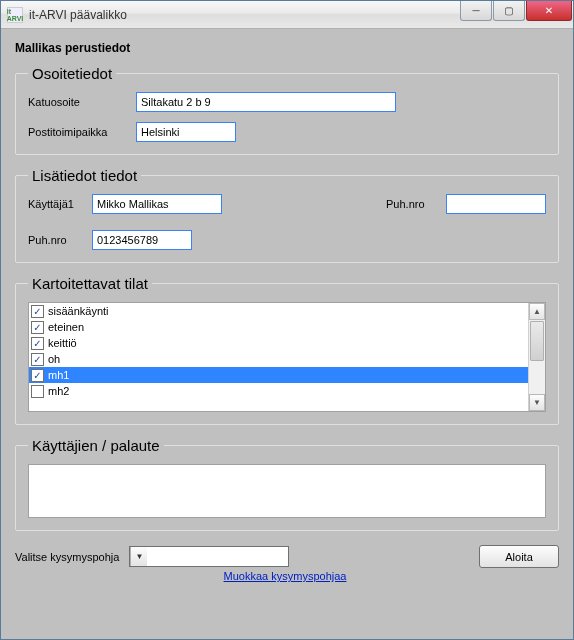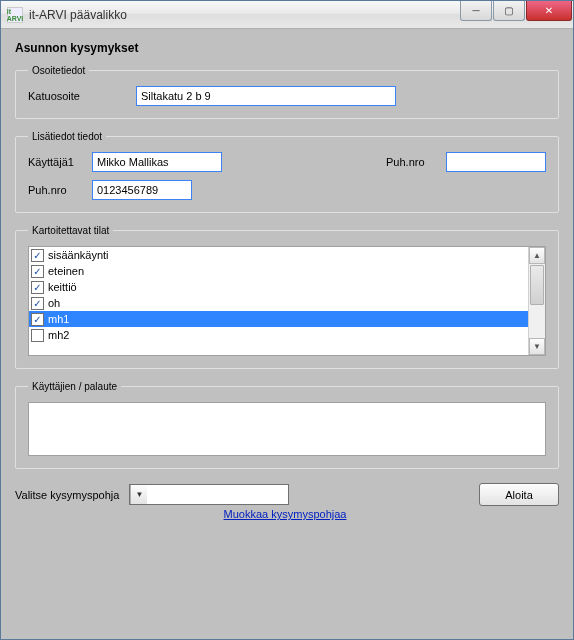--- a/index.html
+++ b/index.html
@@ -50,42 +50,42 @@
   .heading { font-weight: bold; font-size: 12px; margin-bottom: 10px; color: #000; }
 
   fieldset.group {
     border: 1px solid #e0e0e0;
     border-radius: 2px;
     padding: 10px 12px 12px 12px;
     margin: 0 0 12px 0;
     position: relative;
   }
   fieldset.group > legend {
-    font-size: 10px; color: #000;
+    font-size: 15px; color: #000;
     padding: 0 4px;
     background: #c0c0c0;
   }
 
   .row { display: flex; align-items: center; margin-bottom: 10px; }
   .row:last-child { margin-bottom: 0; }
   .lbl { color: #000; width: 108px; }
   .lbl-small { color: #000; width: 64px; }
   .lbl-right { color: #000; width: 60px; text-align: left; margin-left: 40px; }
 
   input.text {
     height: 20px; border: 1px solid #3b82f6; background: #fff;
     padding: 1px 4px; font: inherit; color: #000;
   }
   .w-long { width: 260px; }
   .w-short { width: 100px; }
   .w-user { width: 130px; }
   .w-phone { width: 100px; }
 
   .two-col { display: flex; justify-content: space-between; }
-  .col { display: flex; flex-direction: column; gap: 8px; }
+  .col { display: flex; flex-direction: column; gap: 16px; }
   .col .row { margin-bottom: 0; }
 
   .listbox-wrap {
     position: relative;
     border: 1px solid #a0a0a0;
     background: #fff;
     height: 110px;
   }
   .listbox {
     position: absolute; top: 0; left: 0; right: 17px; bottom: 0;
@@ -165,27 +165,31 @@
 ARVI</span>
     <span class="title">it-ARVI päävalikko</span>
     <div class="winbtns">
       <div class="winbtn maxmin">─</div>
       <div class="winbtn maxmin">▢</div>
       <div class="winbtn close">✕</div>
     </div>
   </div>
 
   <div class="client">
-    <div class="heading">Asunnon kysymykset</div>
+    <div class="heading">Mallikas perustiedot</div>
 
     <fieldset class="group">
       <legend>Osoitetiedot</legend>
       <div class="row">
         <span class="lbl">Katuosoite</span>
         <input class="text w-long" value="Siltakatu 2 b 9" style="">
+      </div>
+      <div class="row">
+        <span class="lbl">Postitoimipaikka</span>
+        <input class="text w-short" value="Helsinki" style="">
       </div>
     </fieldset>
 
     <fieldset class="group">
       <legend>Lisätiedot tiedot</legend>
       <div class="two-col">
         <div class="col">
           <div class="row">
             <span class="lbl-small">Käyttäjä1</span>
             <input class="text w-user" value="Mikko Mallikas" style="">

